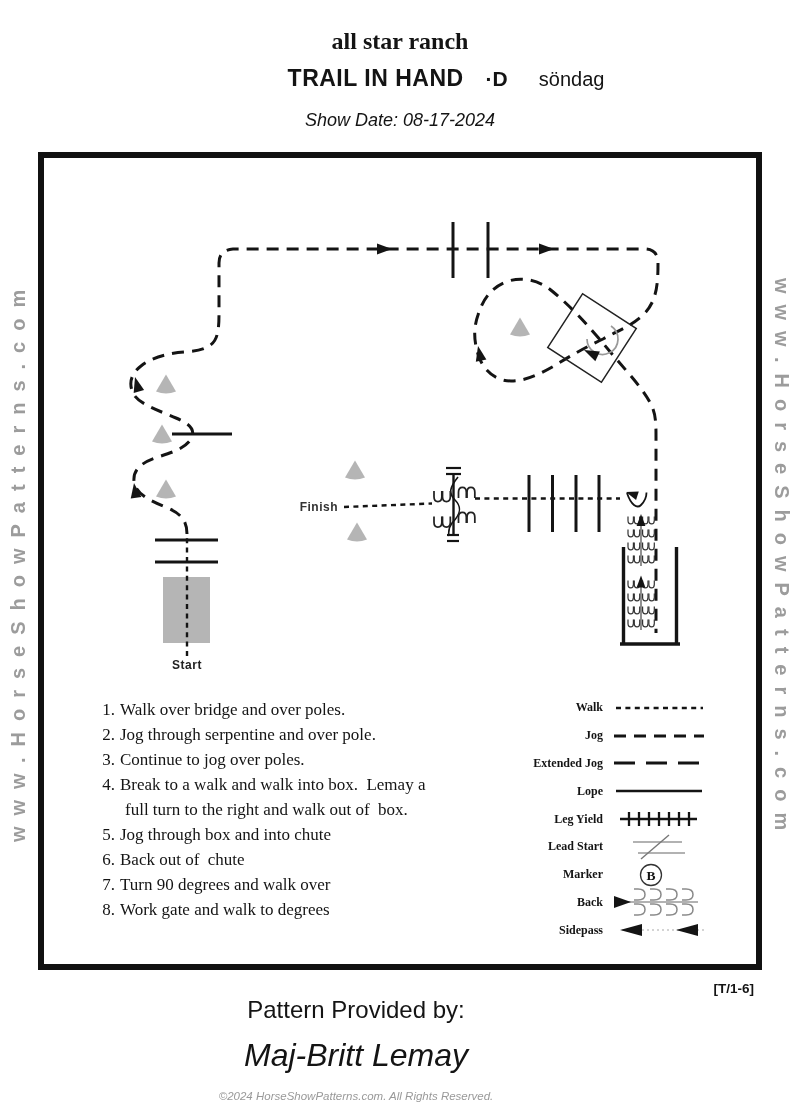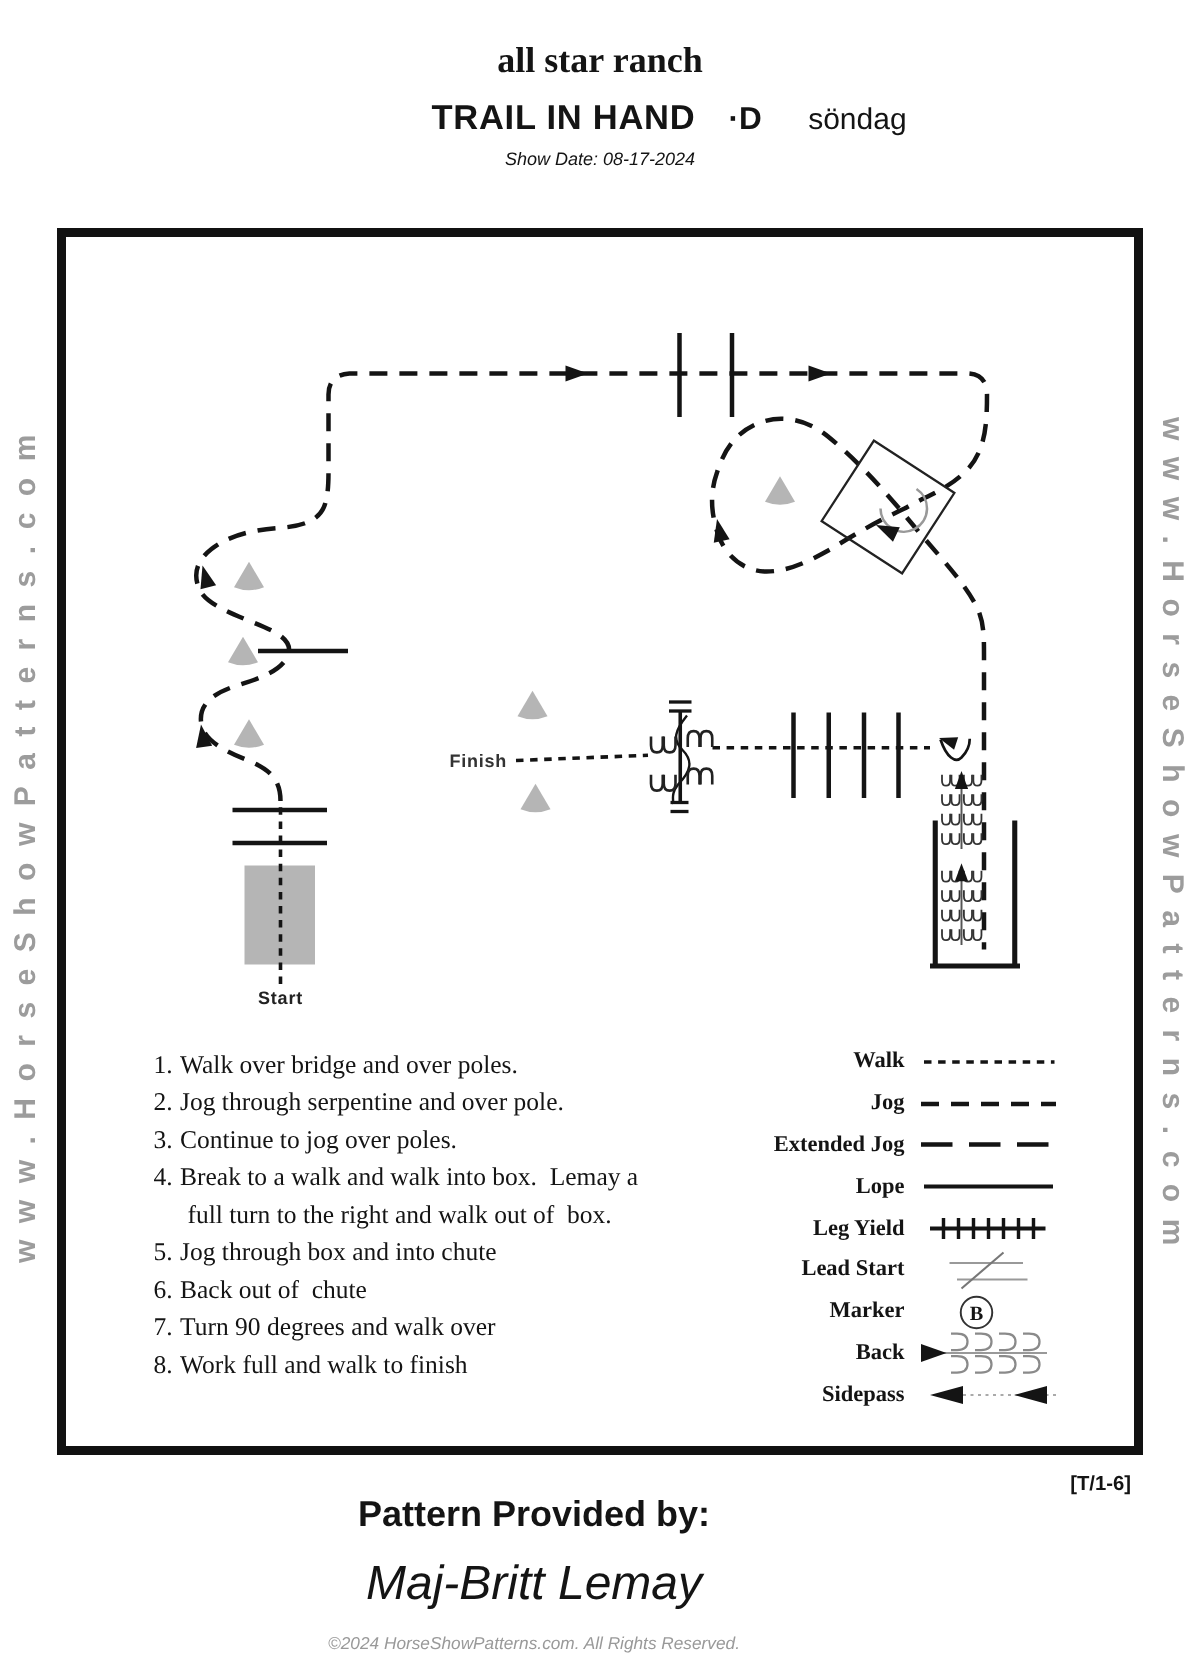--- a/index.html
+++ b/index.html
@@ -13,45 +13,45 @@
   .wm-left  { left:1px;  writing-mode:vertical-rl; transform:rotate(180deg); }
   .wm-right { left:764px; writing-mode:vertical-rl; }
 
   
   .hdr { position:absolute; left:0; top:0; width:800px; text-align:center; }
   .title { margin-top:28px; font-family:"Liberation Serif",serif; font-weight:bold; font-size:24px; }
   .subrow { margin-top:10px; display:flex; justify-content:center; align-items:baseline; transform:translateX(46px); }
   .event { font-weight:bold; font-size:23px; letter-spacing:0.5px; }
   .division { font-weight:bold; font-size:21px; margin-left:22px; }
   .day { font-size:20px; margin-left:31px; }
-  .showdate { margin-top:7px; font-style:italic; font-size:12px; }
+  .showdate { margin-top:18px; font-style:italic; font-size:18px; }
 
   
   .pbox { position:absolute; left:38px; top:152px; width:724px; height:818px; border:6px solid #111; background:#fff; }
 
   svg.course { position:absolute; left:0; top:0; width:800px; height:1105px; }
 
   
   .instr { position:absolute; left:94px; top:697px; width:390px;
            font-family:"Liberation Serif",serif; font-size:17px; line-height:25px; }
   .irow { display:flex; }
   .inum { width:26px; text-align:right; padding-right:5px; flex:none; }
   .itxt { white-space:pre-wrap; }
   .iline2 { margin-left:31px; white-space:pre-wrap; }
 
   
   .legend { position:absolute; left:450px; top:694px; width:280px; }
   .lrow { display:flex; align-items:center; height:27.8px; }
-  .llabel { width:153px; text-align:right; font-family:"Liberation Serif",serif; font-weight:bold; font-size:15px; flex:none; }
+  .llabel { width:153px; text-align:right; font-family:"Liberation Serif",serif; font-weight:bold; font-size:12px; flex:none; }
   .lsym { margin-left:9px; flex:none; }
 
   
   .sheetcode { position:absolute; right:46px; top:981px; font-weight:bold; font-size:13.5px;margin-left:15px; }
   .footer { position:absolute; left:0; top:996px; width:712px; text-align:center; }
-  .provlabel { font-weight:bold; font-size:24px; }
+  .provlabel { font-weight:normal; font-size:24px; }
   .provname  { margin-top:13px; font-style:italic; font-size:32px; }
   .copyright { margin-top:16px; font-style:italic; font-size:11.5px; color:#999; }
 </style>
 </head>
 <body>
 
 <div class="wm wm-left">www.HorseShowPatterns.com</div>
 <div class="wm wm-right">www.HorseShowPatterns.com</div>
 
 <div class="hdr">
@@ -215,21 +215,21 @@
   <div class="irow">
       <span class="inum">6.</span>
       <span class="itxt">Back out of  chute</span>
     </div>
   <div class="irow">
       <span class="inum">7.</span>
       <span class="itxt">Turn 90 degrees and walk over</span>
     </div>
   <div class="irow">
       <span class="inum">8.</span>
-      <span class="itxt">Work full and walk to finish</span>
+      <span class="itxt">Work gate and walk to degrees</span>
     </div>
 </div>
 
 <div class="legend">
   <div class="lrow">
     <span class="llabel">Walk</span>
     <svg class="lsym" width="95" height="20" viewBox="0 0 95 20">
       <path d="M4,10 H91" stroke="#141414" stroke-width="2.4" stroke-dasharray="5,4.4"></path>
     </svg>
   </div>

